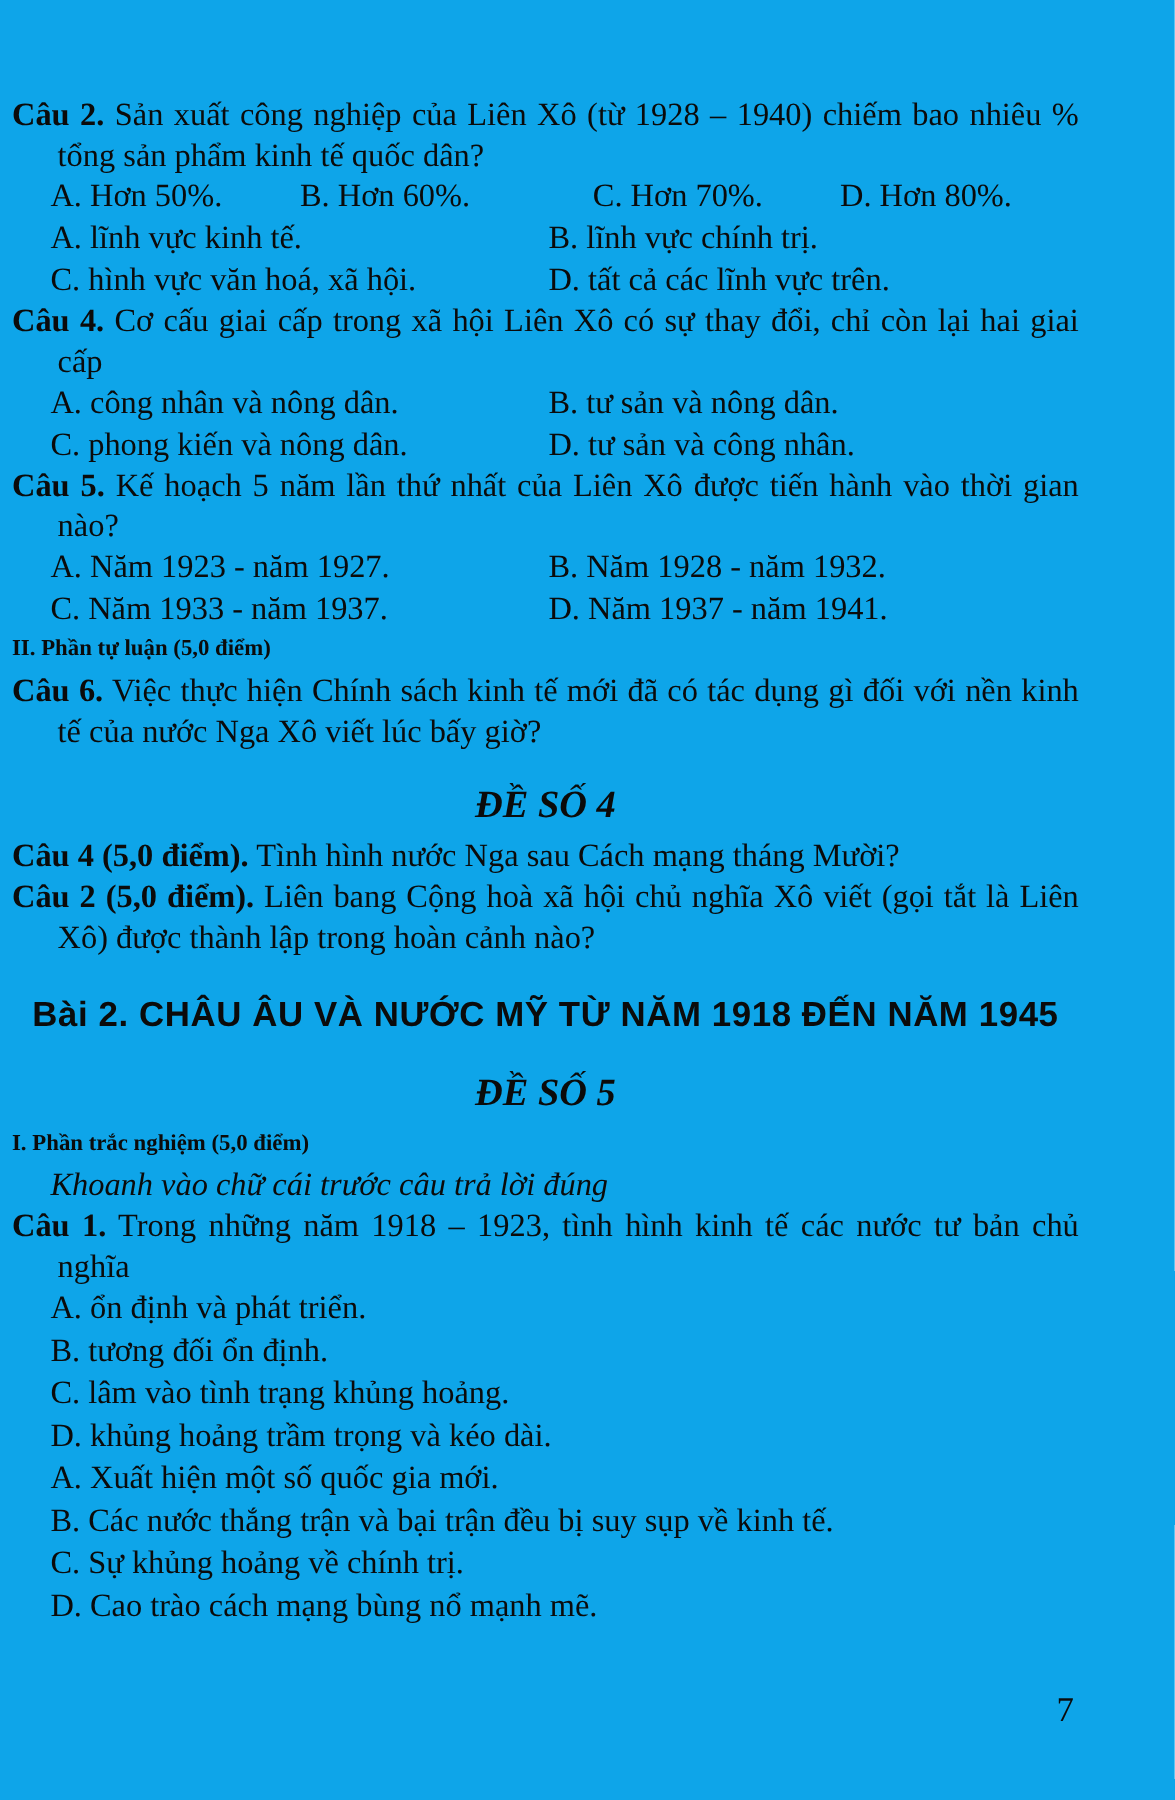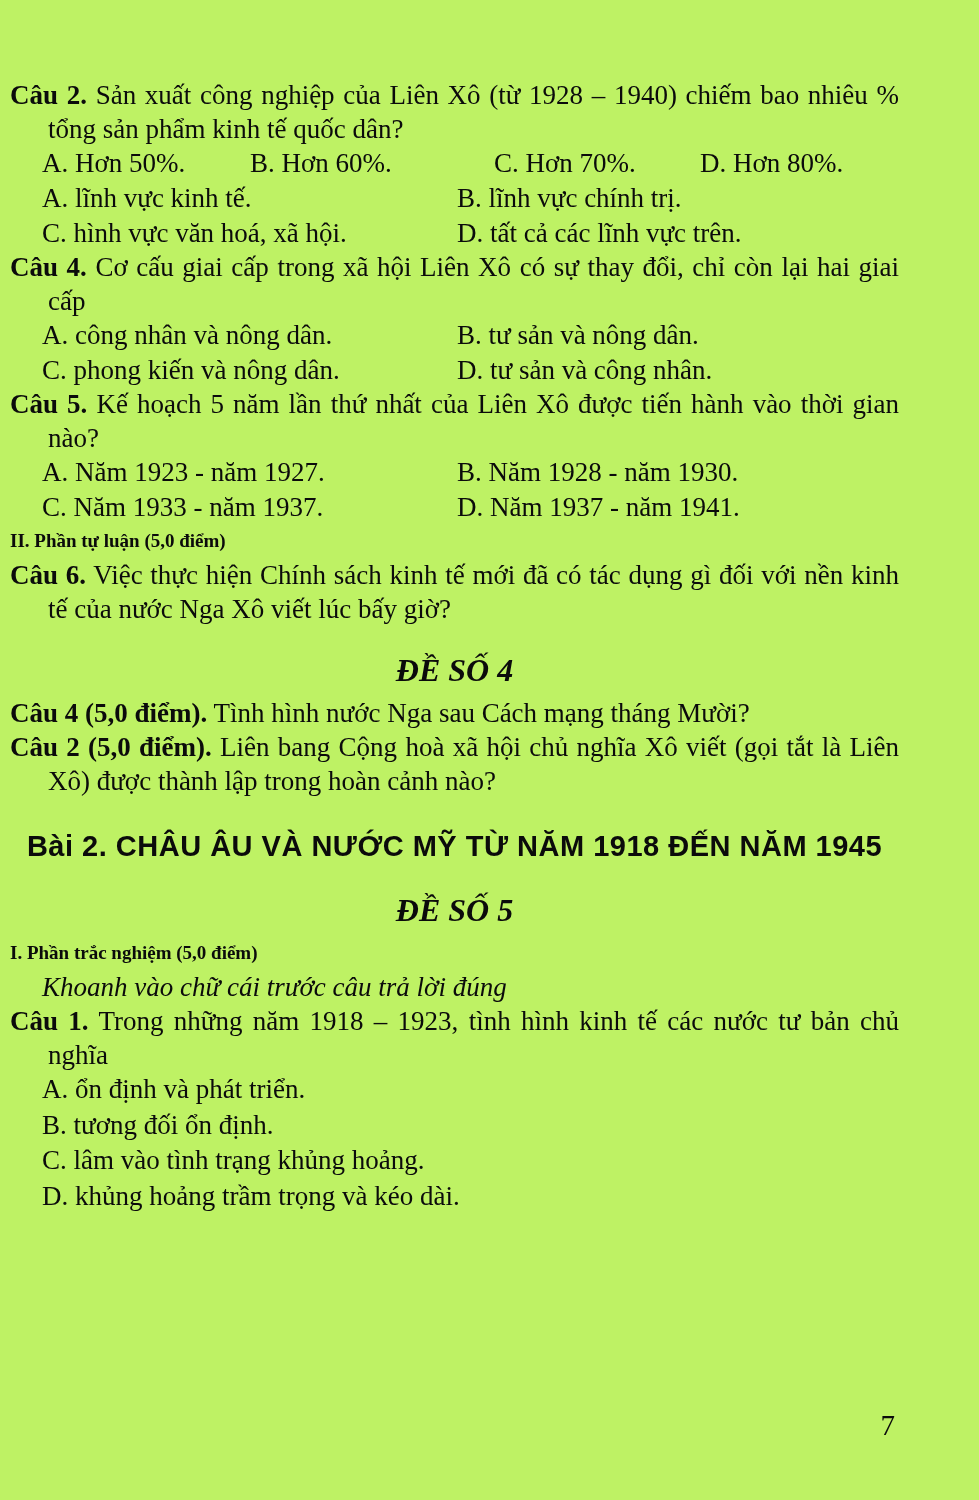--- a/index.html
+++ b/index.html
@@ -8,21 +8,21 @@
     width: 979px;
     height: 1500px;
     font-family: "Liberation Serif", serif;
     color: #0b0b0b;
     overflow: hidden;
   }
   .page {
     position: relative;
     width: 979px;
     height: 1500px;
-    background: #bef264;
+    background: #0ea5e9;
     padding: 78px 80px 0 10px;
   }
   .question {
     font-size: 27px;
     line-height: 34px;
     padding-left: 38px;
     text-indent: -38px;
     text-align: justify;
   }
   .q-label { font-weight: bold; }
@@ -102,35 +102,41 @@
       <p class="question"><span class="q-label">Câu 4.</span> <span class="q-text">Cơ cấu giai cấp trong xã hội Liên Xô có sự thay đổi, chỉ còn lại hai giai cấp</span></p>
       <div class="options-grid">
         <span class="option">A. công nhân và nông dân.</span>
         <span class="option">B. tư sản và nông dân.</span>
         <span class="option">C. phong kiến và nông dân.</span>
         <span class="option">D. tư sản và công nhân.</span>
       </div>
       <p class="question"><span class="q-label">Câu 5.</span> <span class="q-text">Kế hoạch 5 năm lần thứ nhất của Liên Xô được tiến hành vào thời gian nào?</span></p>
       <div class="options-grid">
         <span class="option">A. Năm 1923 - năm 1927.</span>
-        <span class="option">B. Năm 1928 - năm 1930.</span>
+        <span class="option">B. Năm 1928 - năm 1932.</span>
         <span class="option">C. Năm 1933 - năm 1937.</span>
         <span class="option">D. Năm 1937 - năm 1941.</span>
       </div>
       <p class="section-heading">II. Phần tự luận (5,0 điểm)</p>
       <p class="question"><span class="q-label">Câu 6.</span> <span class="q-text">Việc thực hiện Chính sách kinh tế mới đã có tác dụng gì đối với nền kinh tế của nước Nga Xô viết lúc bấy giờ?</span></p>
       <h2 class="exam-heading">ĐỀ SỐ 4</h2>
       <p class="question"><span class="q-label">Câu 4 (5,0 điểm).</span> <span class="q-text">Tình hình nước Nga sau Cách mạng tháng Mười?</span></p>
       <p class="question"><span class="q-label">Câu 2 (5,0 điểm).</span> <span class="q-text">Liên bang Cộng hoà xã hội chủ nghĩa Xô viết (gọi tắt là Liên Xô) được thành lập trong hoàn cảnh nào?</span></p>
       <h1 class="chapter-heading">Bài 2. CHÂU ÂU VÀ NƯỚC MỸ TỪ NĂM 1918 ĐẾN NĂM 1945</h1>
       <h2 class="exam-heading">ĐỀ SỐ 5</h2>
       <p class="section-heading">I. Phần trắc nghiệm (5,0 điểm)</p>
       <p class="instruction">Khoanh vào chữ cái trước câu trả lời đúng</p>
       <p class="question"><span class="q-label">Câu 1.</span> <span class="q-text">Trong những năm 1918 – 1923, tình hình kinh tế các nước tư bản chủ nghĩa</span></p>
       <div class="options-list">
         <span class="option">A. ổn định và phát triển.</span>
         <span class="option">B. tương đối ổn định.</span>
         <span class="option">C. lâm vào tình trạng khủng hoảng.</span>
         <span class="option">D. khủng hoảng trầm trọng và kéo dài.</span>
       </div>
+      <div class="options-list">
+        <span class="option">A. Xuất hiện một số quốc gia mới.</span>
+        <span class="option">B. Các nước thắng trận và bại trận đều bị suy sụp về kinh tế.</span>
+        <span class="option">C. Sự khủng hoảng về chính trị.</span>
+        <span class="option">D. Cao trào cách mạng bùng nổ mạnh mẽ.</span>
+      </div>
     </div>
   <div class="page-number">7</div>
 </div>
 
 </body></html>

